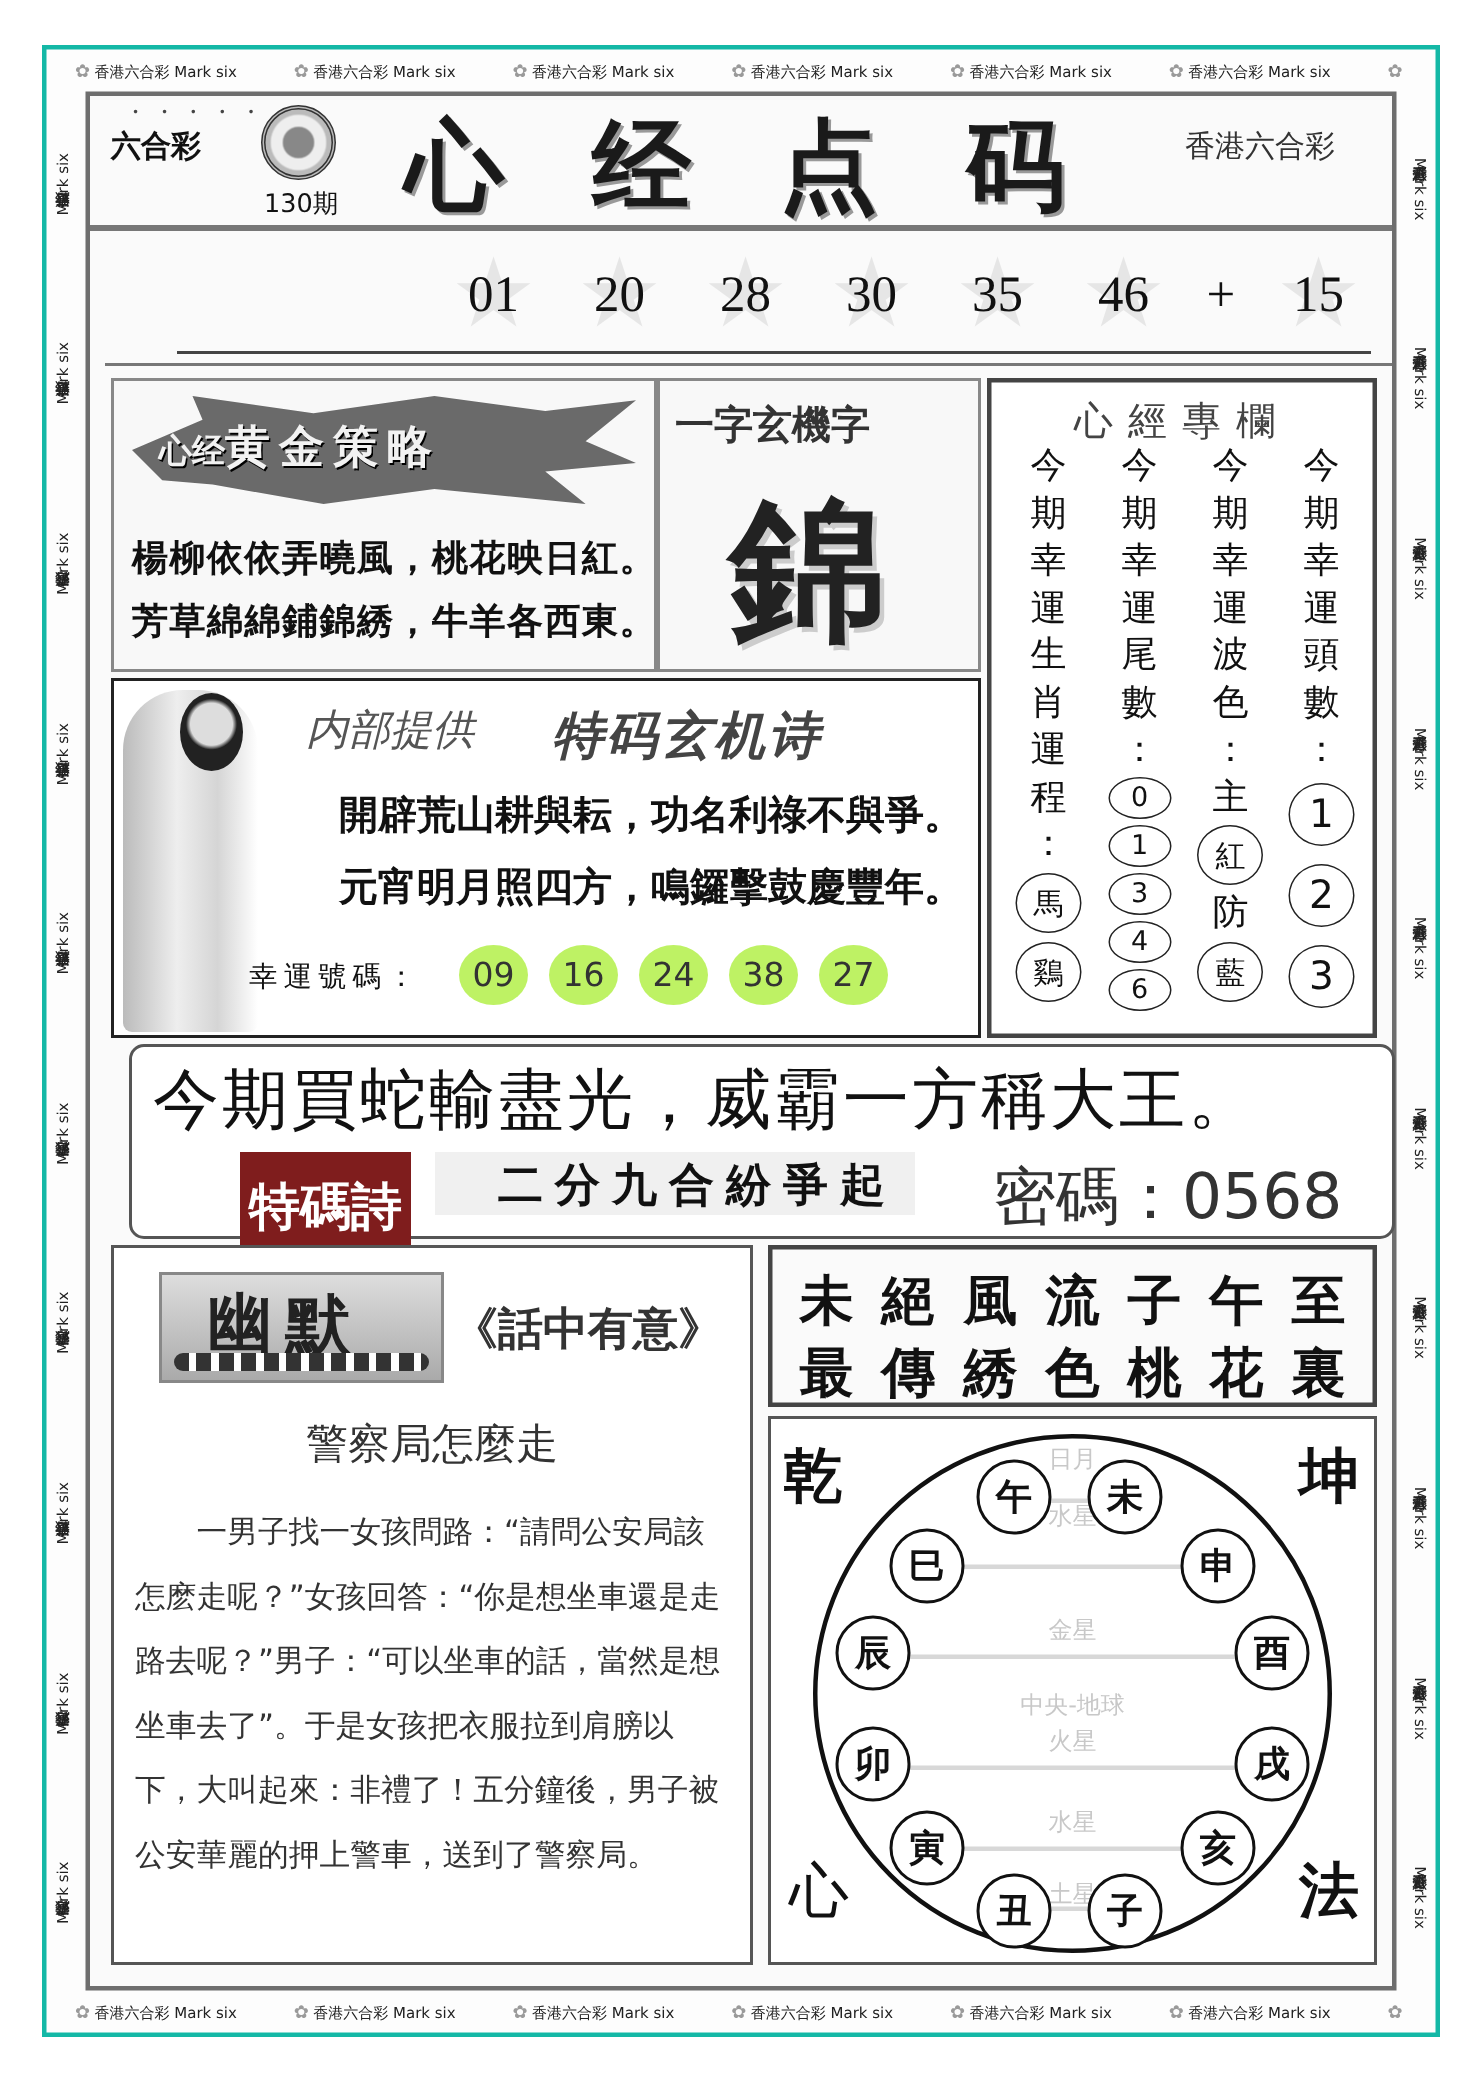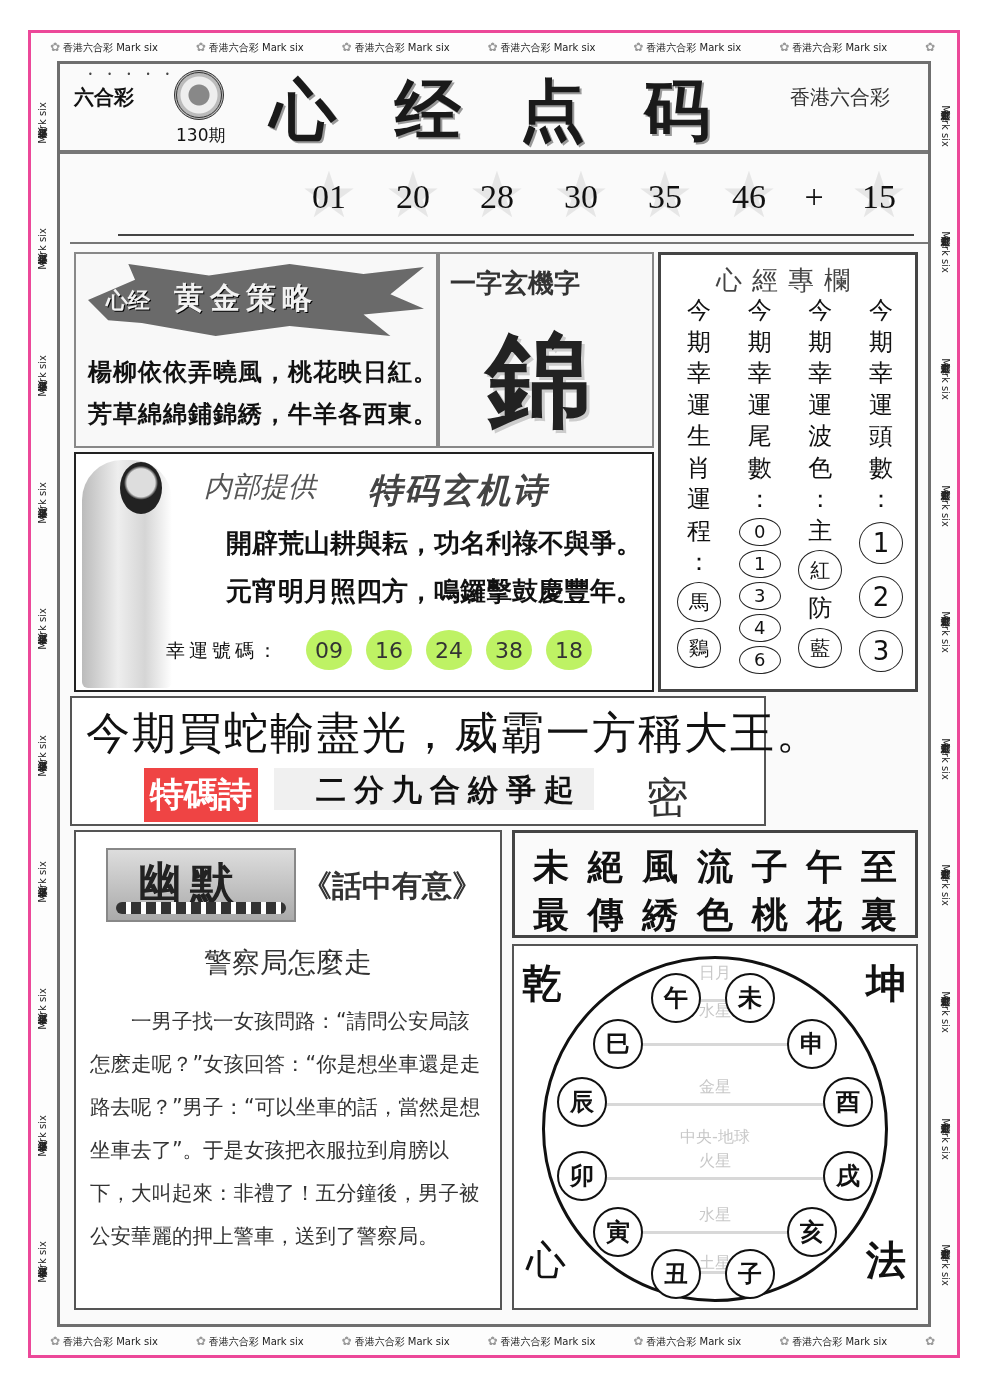--- a/index.html
+++ b/index.html
@@ -1,19 +1,19 @@
 <!DOCTYPE html>
 <html><head>
 <meta charset="utf-8">
 <style>
   * { box-sizing: border-box; margin: 0; padding: 0; }
   html, body { width: 986px; height: 1388px; background: #ffffff; overflow: hidden; }
   body { position: relative; font-family: "DejaVu Sans", sans-serif; color: #111; }
 
-  .outer { position: absolute; left: 28px; top: 30px; width: 932px; height: 1328px; border: 3px solid #ec4899; background: #fdfdfd; }
+  .outer { position: absolute; left: 28px; top: 30px; width: 932px; height: 1328px; border: 3px solid #14b8a6; background: #fdfdfd; }
   .strip-h { position: absolute; left: 0; right: 0; height: 24px; display: flex; align-items: center; justify-content: space-around; font-size: 10px; color: #222; white-space: nowrap; }
   .strip-h.top { top: 2px; }
   .strip-h.bottom { bottom: 2px; }
   .strip-v { position: absolute; top: 28px; bottom: 28px; width: 20px; display: flex; flex-direction: column; align-items: center; justify-content: space-around; font-size: 10px; color: #222; }
   .strip-v.left { left: 2px; }
   .strip-v.right { right: 2px; }
   .strip-v .vt { writing-mode: vertical-rl; white-space: nowrap; }
   .strip-v.left .vt { transform: rotate(180deg); }
   .flower { color: #9a9a9a; font-size: 12px; margin-right: 3px; }
 
@@ -37,21 +37,21 @@
   .num-star span { position: relative; z-index: 1; }
   .plus { font-size: 34px; width: 24px; text-align: center; }
   .line1 { position: absolute; left: 58px; right: 14px; top: 76px; height: 2px; background: #444; }
   .line2 { position: absolute; left: 10px; right: 0; top: 84px; height: 2px; background: #777; }
 
   
   .box { position: absolute; border: 2px solid #555; background: #f8f8f8; }
   .gold { left: 14px; top: 188px; width: 364px; height: 196px; border-color: #888; }
   .banner { position: absolute; left: 12px; top: 10px; width: 336px; height: 72px; background: #6a6a6a; clip-path: polygon(0 50%, 14% 22%, 12% 0, 36% 16%, 60% 0, 82% 14%, 100% 4%, 90% 42%, 100% 62%, 82% 70%, 90% 100%, 60% 86%, 38% 100%, 16% 82%, 6% 78%); }
   .banner-text { position: absolute; left: 30px; top: 24px; font-size: 30px; font-weight: bold; color: #f2f2f2; text-shadow: 1px 1px 0 #000; letter-spacing: 6px; }
-  .banner-text small { font-size: 22px; letter-spacing: 0; margin-right: 24px; }
+  .banner-text small { font-size: 22px; letter-spacing: 0; margin-right: 0; }
   .poem { position: absolute; left: 12px; font-family: "DejaVu Serif", serif; font-size: 24px; font-weight: bold; letter-spacing: 1px; white-space: nowrap; }
   .poem.p1 { top: 102px; }
   .poem.p2 { top: 144px; }
 
   .zi { left: 378px; top: 188px; width: 216px; height: 196px; border-color: #888; }
   .zi-title { position: absolute; left: 10px; top: 12px; font-size: 26px; font-weight: bold; color: #333; white-space: nowrap; }
   .zi-big { position: absolute; left: 46px; top: 58px; font-size: 104px; font-weight: bold; color: #222; text-shadow: 3px 3px 0 #ccc; }
 
   .column { left: 598px; top: 188px; width: 260px; height: 440px; border: 3px solid #444; background: #fff; }
   .col-title { position: absolute; left: 0; right: 0; top: 8px; text-align: center; font-family: "DejaVu Serif", serif; font-size: 26px; letter-spacing: 10px; color: #444; }
@@ -67,23 +67,23 @@
   .girl-head { position: absolute; left: 38px; top: 2px; width: 42px; height: 52px; border-radius: 50%; background: radial-gradient(circle at 50% 40%, #ddd 0 14px, #222 17px); }
   .p2-head { position: absolute; left: 128px; top: 14px; font-size: 28px; font-style: italic; color: #555; text-align: center; }
   .p2-title { position: absolute; left: 292px; top: 14px; font-size: 34px; font-weight: bold; font-style: italic; color: #444; letter-spacing: 2px; }
   .p2-line { position: absolute; left: 150px; font-family: "DejaVu Serif", serif; font-size: 26px; font-weight: bold; white-space: nowrap; }
   .p2-line.l1 { top: 72px; }
   .p2-line.l2 { top: 120px; }
   .lucky-label { position: absolute; left: 90px; top: 184px; font-size: 19px; letter-spacing: 4px; }
   .lucky-nums { position: absolute; left: 230px; top: 176px; display: flex; gap: 14px; }
   .lucky-nums span { width: 46px; height: 40px; border-radius: 50%; background: #bef264; display: flex; align-items: center; justify-content: center; font-size: 22px; color: #333; }
 
-  .motto { left: 10px; top: 632px; width: 696px; height: 130px; border: 2px solid #555; border-radius: 0; background: #fff; }
+  .motto { left: 26px; top: 632px; width: 844px; height: 130px; border: 2px solid #555; border-radius: 10px; background: #fff; }
   .motto-line { position: absolute; left: 14px; top: 6px; font-size: 44px; white-space: nowrap; letter-spacing: 2px; }
-  .tag-black { position: absolute; left: 72px; top: 70px; background: #ef4444; color: #fff; font-size: 34px; font-weight: bold; padding: 4px 6px; }
+  .tag-black { position: absolute; left: 72px; top: 70px; background: #7f1d1d; color: #fff; font-size: 34px; font-weight: bold; padding: 14px 6px; }
   .tag-poem { position: absolute; left: 202px; top: 70px; width: 320px; height: 42px; background: #f0f0f0; font-family: "DejaVu Serif", serif; font-size: 30px; font-weight: bold; padding: 2px 12px; letter-spacing: 8px; white-space: nowrap; text-align: right; }
   .pwd { position: absolute; left: 574px; top: 72px; font-size: 42px; color: #333; }
 
   .humor { left: 14px; top: 766px; width: 428px; height: 480px; border: 2px solid #555; background: #fff; padding-left: 42px; }
   .humor-logo { position: absolute; left: 30px; top: 16px; width: 190px; height: 74px; background: linear-gradient(#ddd, #aaa); border: 2px solid #888; }
   .humor-logo span { position: absolute; left: 30px; top: 4px; font-size: 44px; font-weight: bold; letter-spacing: 8px; color: #222; }
   .humor-logo i { position: absolute; left: 8px; right: 8px; bottom: 6px; height: 12px; background: repeating-linear-gradient(90deg, #333 0 10px, #fff 10px 15px); border-radius: 6px; }
   .humor-sub { position: absolute; left: 226px; top: 34px; font-size: 30px; font-weight: bold; color: #333; white-space: nowrap; }
   .humor-title { position: absolute; left: 0; right: 0; top: 112px; text-align: center; font-size: 28px; color: #333; }
   .humor-body { position: absolute; left: 14px; top: 168px; width: 396px; font-size: 20.5px; line-height: 43px; color: #333; }
@@ -259,21 +259,21 @@
       <div class="p2-head">内部提供</div>
       <div class="p2-title">特码玄机诗</div>
       <div class="p2-line l1">開辟荒山耕與耘，功名利祿不與爭。</div>
       <div class="p2-line l2">元宵明月照四方，鳴鑼擊鼓慶豐年。</div>
       <div class="lucky-label">幸運號碼：</div>
       <div class="lucky-nums">
         <span>09</span>
         <span>16</span>
         <span>24</span>
         <span>38</span>
-        <span>18</span>
+        <span>27</span>
       </div>
     </div>
 
     <div class="box motto">
       <div class="motto-line">今期買蛇輸盡光，威霸一方稱大王。</div>
       <div class="tag-black">特碼詩</div>
       <div class="tag-poem">二分九合紛爭起</div>
       <div class="pwd"><span>密碼：</span><span>0568</span></div>
     </div>
 

